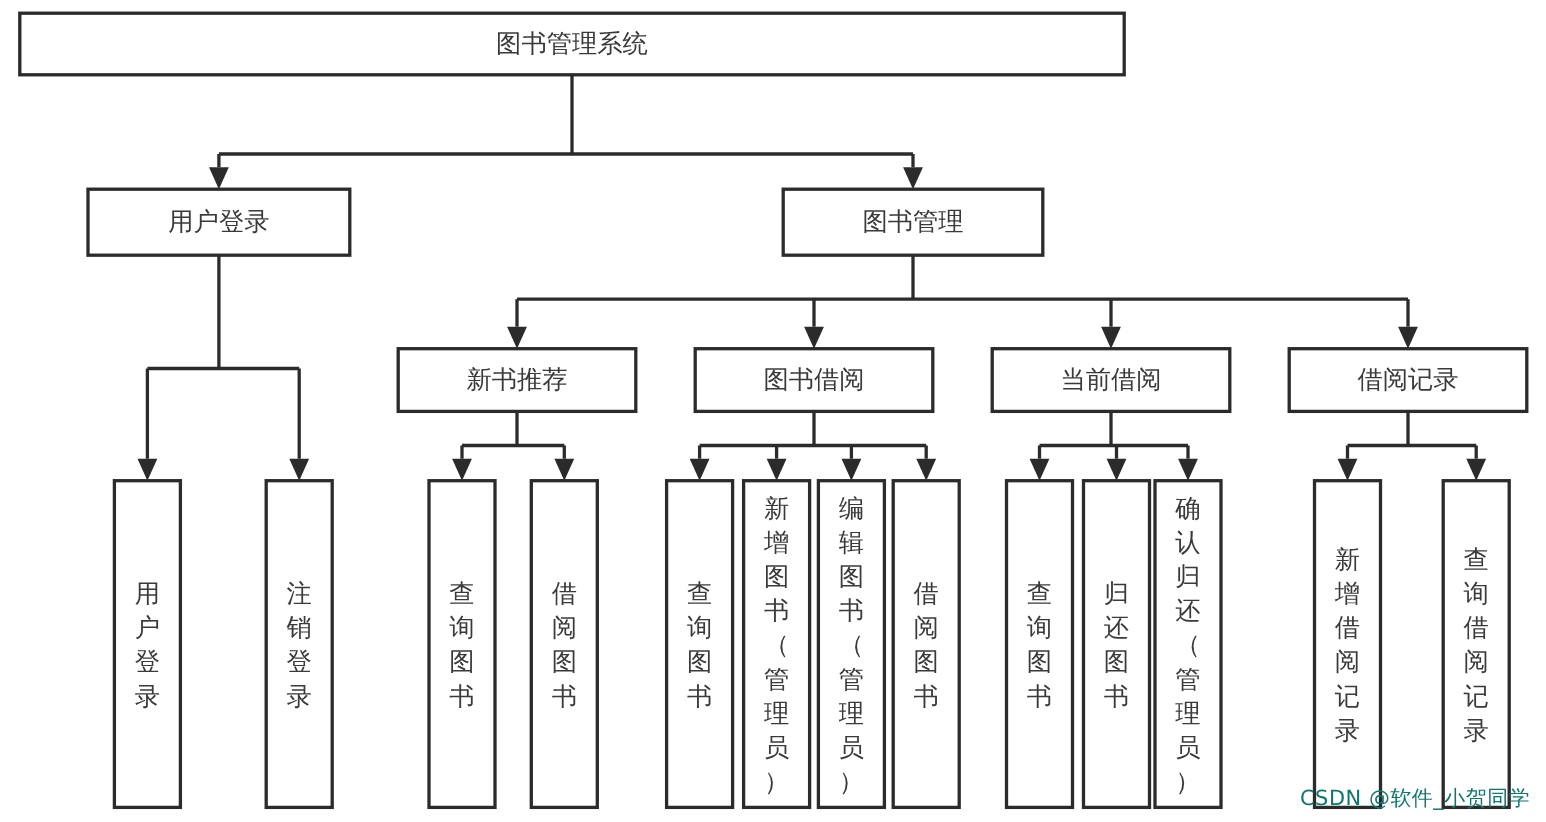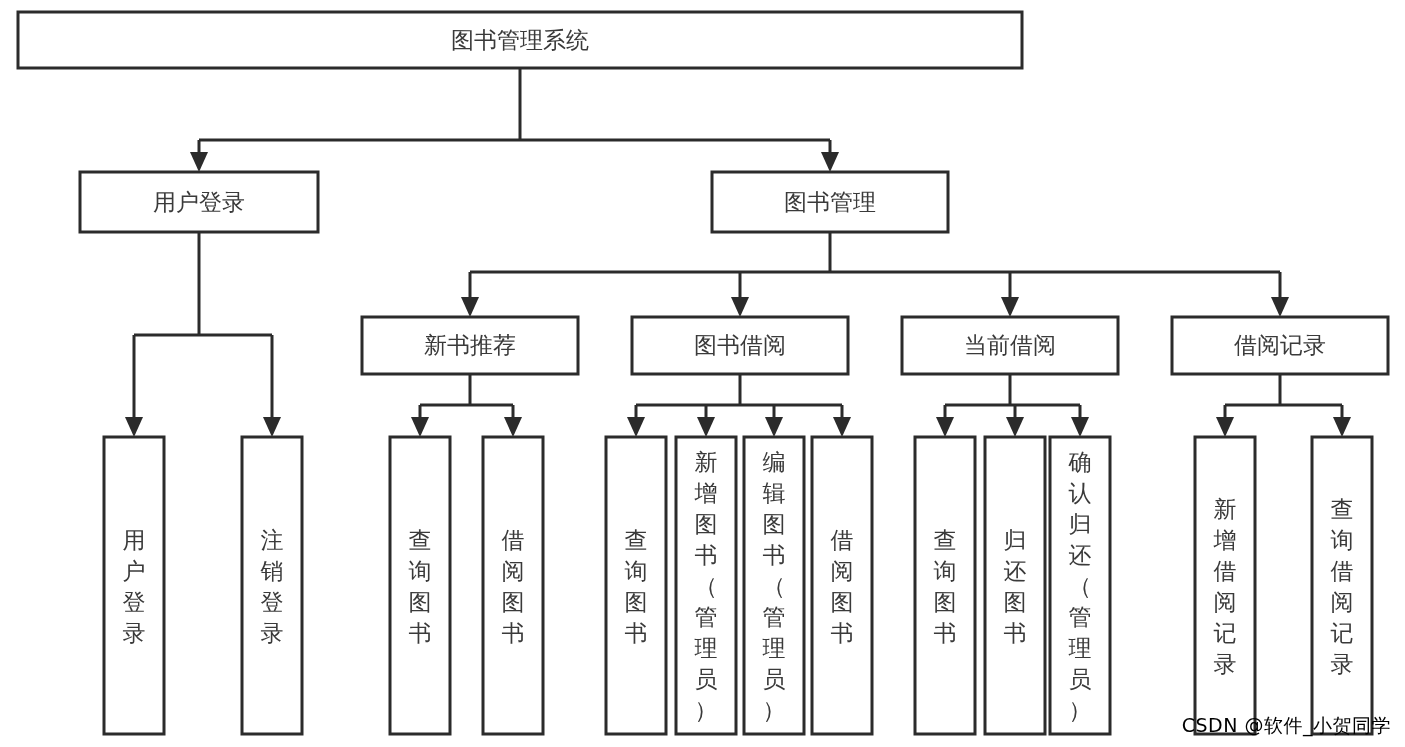--- a/index.html
+++ b/index.html
@@ -54,21 +54,21 @@
     font-size: 23px;
     fill: #3a3a3a;
     text-anchor: middle;
   }
   .watermark-text {
     position: absolute;
     right: 14px;
     bottom: 8px;
     font-family: "DejaVu Sans", "Liberation Sans", sans-serif;
     font-size: 19px;
-    color: #000000;
+    color: #0f766e;
     white-space: nowrap;
     letter-spacing: 0.5px;
     pointer-events: none;
     user-select: none;
   }
 </style>
 </head>
 <body>
 
 <div id="diagram-root">

